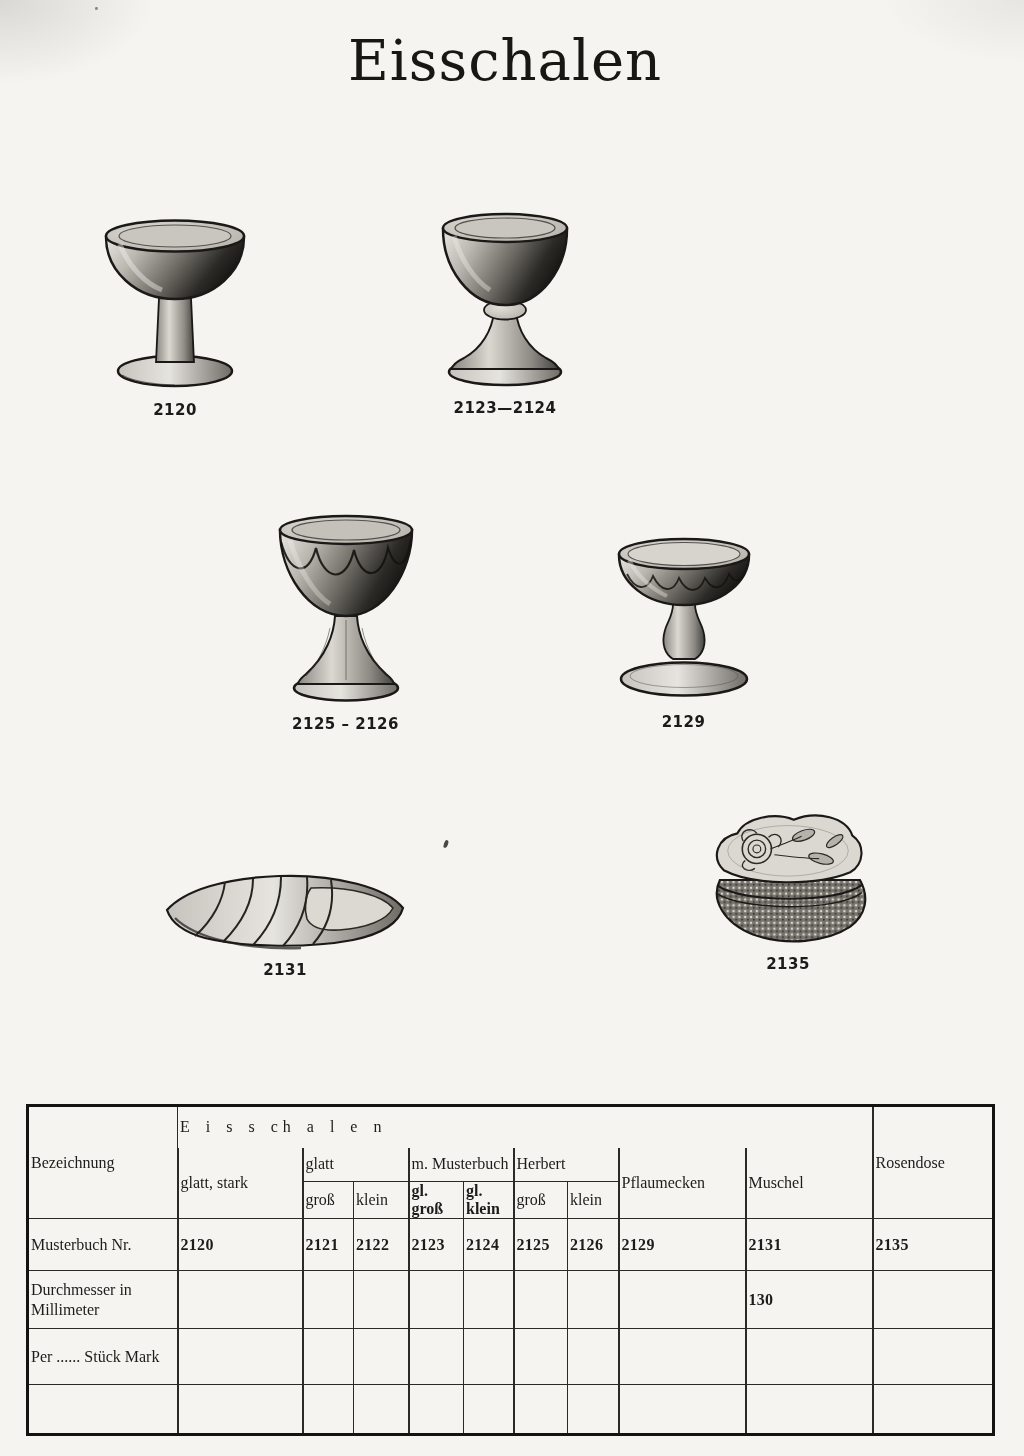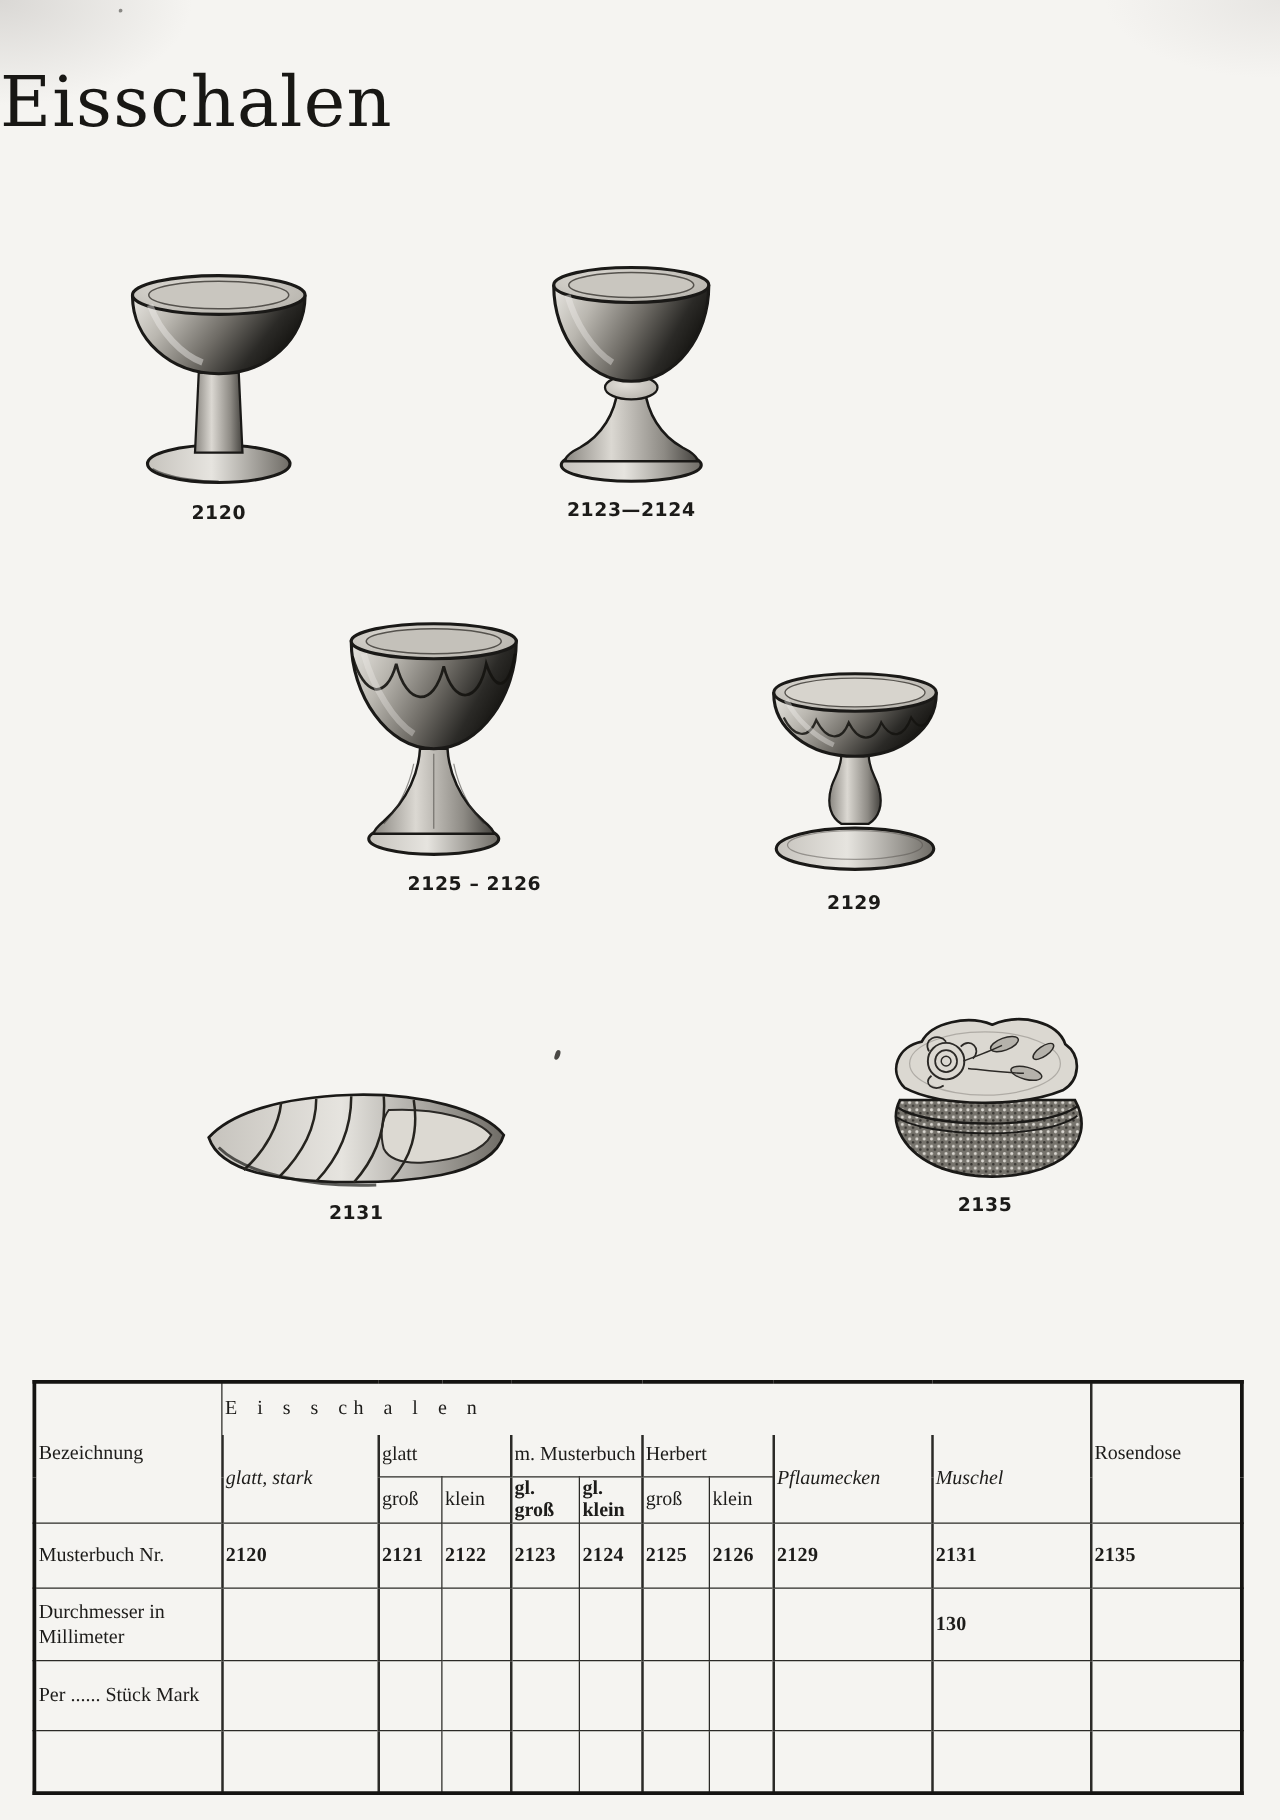--- a/index.html
+++ b/index.html
@@ -5,21 +5,21 @@
   html,body{margin:0;padding:0;background:#e9e8e6;}
   .page{
     position:relative;width:1024px;height:1456px;margin:0 auto;overflow:hidden;
     background:
       radial-gradient(ellipse 220px 120px at 0% 0%, rgba(215,213,210,.9) 0, rgba(215,213,210,0) 70%),
       radial-gradient(ellipse 200px 90px at 100% 0%, rgba(228,226,223,.8) 0, rgba(228,226,223,0) 70%),
       #f5f4f1;
     font-family:"Liberation Serif", serif;color:#1d1c1a;
   }
   .page-title{
-    position:absolute;top:50px;left:0;width:1010px;
+    position:absolute;top:28px;left:0;width:1010px;text-align:center;
     font-family:"DejaVu Serif", serif;font-size:56px;font-weight:500;
     letter-spacing:1px;color:#181714;
   }
   .fig{position:absolute;display:flex;flex-direction:column;align-items:center;}
   .fig-label{
     margin-top:3px;font-family:"DejaVu Sans", sans-serif;font-weight:700;
     font-size:15px;color:#1c1b19;letter-spacing:.5px;white-space:nowrap;
   }
   .speck{position:absolute;background:#4a4845;border-radius:50% 50% 60% 40%;}
 
@@ -44,21 +44,21 @@
   .r-durch{height:58px;}
   .r-stueck{height:56px;}
   .r-empty{height:50px;}
   .cell-bez{font-size:17px;padding:0 10px 14px 10px;}
   .cell-table-title{
     font-size:25px;letter-spacing:5px;word-spacing:2px;
     font-family:"Liberation Serif", serif;color:#161512;
   }
   .cell-rosendose{font-size:17px;padding-bottom:16px;}
   .cell-group{font-size:16px;}
-  .cell-group-big{font-size:17px;font-style:italic;}
+  .cell-group-big{font-size:17px;}
   .cell-sub{font-size:15px;}
   .cell-sub-bold{font-family:"Liberation Sans", sans-serif;font-weight:700;font-size:13px;}
   .cell-rowlabel{font-size:16.5px;padding:0 16px;line-height:1.25;}
   .cell-num{font-family:"DejaVu Sans", sans-serif;font-weight:700;font-size:14.5px;letter-spacing:.3px;}
 </style>
 </head>
 <body>
 
 <div class="page">
 
@@ -116,21 +116,21 @@
       <ellipse cx="75" cy="104" rx="21" ry="9.5" fill="url(#gRim)" stroke="#1a1917" stroke-width="1.8"></ellipse>
       <path d="M13,23 C13,62 39,99 75,99 C111,99 137,62 137,23 Z" fill="url(#gBowl)" stroke="#1a1917" stroke-width="2.5"></path>
       <ellipse cx="75" cy="22" rx="62" ry="14" fill="url(#gRim)" stroke="#1a1917" stroke-width="2.5"></ellipse>
       <ellipse cx="75" cy="22" rx="50" ry="10" fill="#c9c6bf" stroke="#55524d" stroke-width="1.2"></ellipse>
       <path d="M24,30 C30,52 44,74 60,84" fill="none" stroke="#f0eeea" stroke-width="5" opacity=".4"></path>
     </svg>
     <div class="fig-label">2123—2124</div>
   </div>
 
 
-  <div class="fig" style="left:258px;top:491px;width:175px;align-items:flex-end;">
+  <div class="fig" style="left:258px;top:508px;width:175px;">
     <svg viewBox="0 0 172 204" width="172" height="204">
       <ellipse cx="86" cy="180" rx="52" ry="12.5" fill="url(#gFoot)" stroke="#1a1917" stroke-width="2.5"></ellipse>
       <path d="M75,108 C74,126 66,148 46,166 C40,171 38,174 38,176 L134,176 C134,174 132,171 126,166 C106,148 98,126 97,108 Z" fill="url(#gStem)" stroke="#1a1917" stroke-width="2"></path>
       <path d="M70,120 C66,140 56,158 46,168 M86,112 L86,172 M102,120 C106,140 116,158 126,168" fill="none" stroke="#3a3834" stroke-width="1" opacity=".55"></path>
       <path d="M20,22 C20,64 48,108 86,108 C124,108 152,64 152,22 Z" fill="url(#gBowl)" stroke="#1a1917" stroke-width="2.5"></path>
       <path d="M21,34 C30,66 48,70 56,40 C64,74 86,76 94,42 C102,74 122,72 128,40 C136,64 146,60 151,32" fill="none" stroke="#14130f" stroke-width="2.2" opacity=".9"></path>
       <ellipse cx="86" cy="22" rx="66" ry="14" fill="url(#gRim)" stroke="#1a1917" stroke-width="2.5"></ellipse>
       <ellipse cx="86" cy="22" rx="54" ry="10" fill="#c4c1ba" stroke="#55524d" stroke-width="1.2"></ellipse>
       <path d="M30,32 C38,60 54,86 70,96" fill="none" stroke="#f0eeea" stroke-width="5" opacity=".35"></path>
     </svg>

